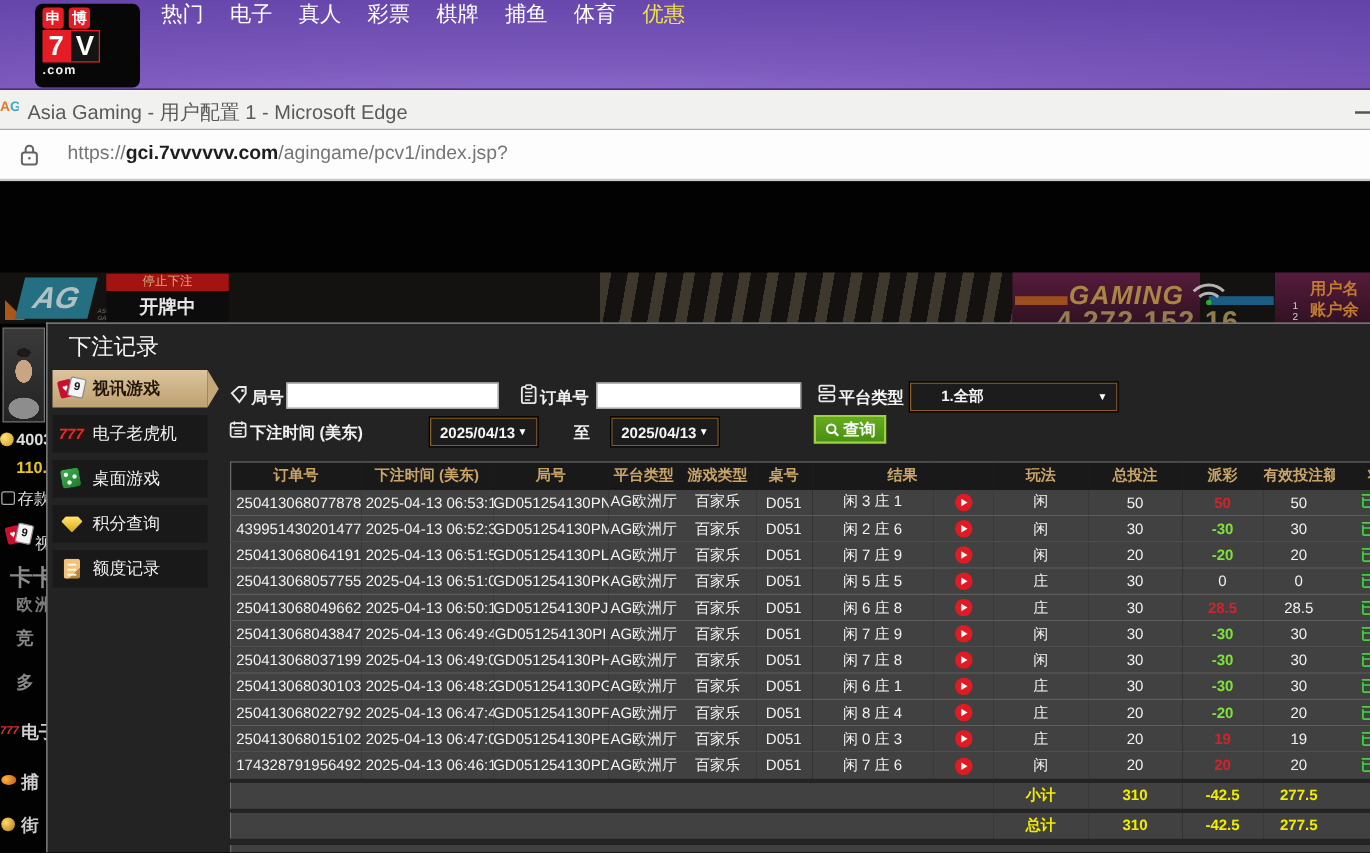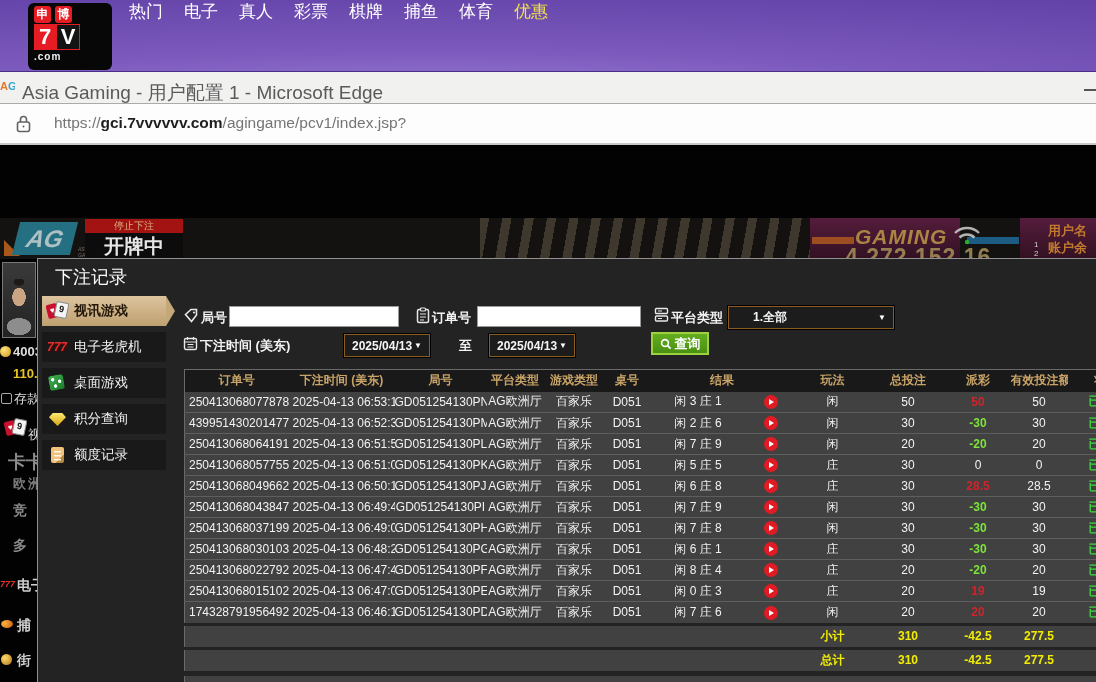--- a/index.html
+++ b/index.html
@@ -25,21 +25,21 @@
   .nav-menu { position:absolute; left:115px; top:0; height:72px; display:flex; gap:21px;margin-left:14px; }
   .nav-item { color:#ffffff; font-size:17px; cursor:pointer; white-space:nowrap; }
   .nav-item.accent { color:#efe24b; }
 
   
   .titlebar { position:absolute; left:0; top:72px; width:1096px; height:32px; background:#f1f1f0;
     border-bottom:1px solid #ababab; }
   .favicon { position:absolute; left:0; top:8px; width:15px; height:15px; display:flex; overflow:hidden; }
   .favicon .fa { color:#e87722; font-weight:bold; font-size:11px; }
   .favicon .fg { color:#3aa7c8; font-weight:bold; font-size:11px; }
-  .win-title { position:absolute; left:22px; top:8px; font-size:19px; color:#5a5a5a; }
+  .win-title { position:absolute; left:22px; top:8px; font-size:16px; color:#5a5a5a; }
   .min-dash { position:absolute; left:1084px; top:89px; width:12px; height:2px; background:#555; }
 
   
   .urlbar { position:absolute; left:0; top:104px; width:1096px; height:41px; background:#fdfdfd;
     border-bottom:2px solid #c9c9c9; }
   .lock { position:absolute; left:16px; top:11px; }
   .url-text { position:absolute; left:54px; top:10px; font-size:15.5px; white-space:nowrap; }
   .url-text .dim { color:#757575; }
   .url-text .dom { color:#1e1e1e; font-weight:bold; }
 
@@ -54,21 +54,21 @@
   .ag-logo { position:absolute; left:4px; top:2px; width:104px; height:37px; opacity:.8; }
   .ag-logo .agbox { position:absolute; left:12px; top:2px; width:58px; height:33px; background:#2a87a0;
     transform:skewX(-14deg); color:#d8edf2; font-size:24px; font-weight:bold; font-style:italic;
     display:flex; align-items:center; justify-content:center; }
   .ag-logo .agtri { position:absolute; left:0; top:20px; width:0; height:0;
     border-left:16px solid #cf6a1e; border-top:16px solid transparent; }
   .ag-logo .agsub { position:absolute; left:74px; top:26px; font-size:5px; color:#8a8378; font-style:italic; }
   .stopbar { position:absolute; left:85px; top:1px; width:98px; height:14px; background:#a31311;
     color:#d8b080; font-size:10px; text-align:center; line-height:14px; }
   .dealing { position:absolute; left:85px; top:15px; width:98px; height:26px; background:#0c0c0c;
-    color:#e6e6e6; font-size:20px; font-weight:bold; text-align:center; line-height:26px; }
+    color:#e6e6e6; font-size:15px; font-weight:bold; text-align:center; line-height:26px; }
   .jackpot { position:absolute; left:855px; top:7px; width:150px; color:#b69147; font-size:21px;
     font-weight:bold; font-style:italic; letter-spacing:1px; opacity:.9; }
   .jp-bar-l { position:absolute; left:812px; top:19px; width:42px; height:7px; background:#b45c1e; opacity:.8; }
   .jp-bar-r { position:absolute; left:967px; top:19px; width:52px; height:7px; background:#1f6f9f; opacity:.8; }
   .jp-num { position:absolute; left:845px; top:26px; color:#9f8a55; font-size:23px; font-weight:bold;
     letter-spacing:1px; opacity:.9; }
   .wifi { position:absolute; left:950px; top:3px; opacity:.85; }
   .right-info { position:absolute; left:1048px; top:4px; color:#c27a2e; font-size:13px; font-weight:bold;
     line-height:17px; white-space:nowrap; }
   .mini-digits { position:absolute; left:1034px; top:22px; color:#cfcfcf; font-size:8px; line-height:9px; }

